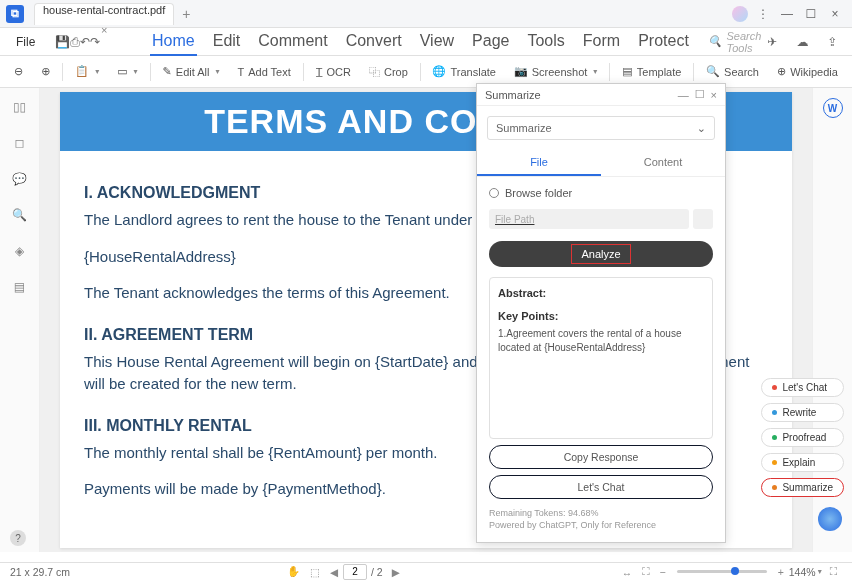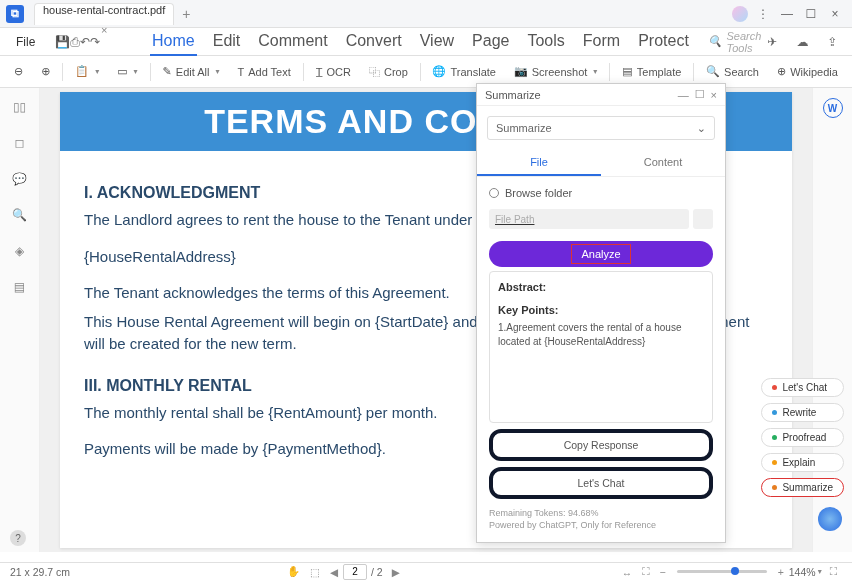--- a/index.html
+++ b/index.html
@@ -52,25 +52,25 @@
 .panel-tab { flex:1; text-align:center; padding:6px 0; color:#777; cursor:pointer; }
 .panel-tab.active { color:#2b6de0; border-bottom:2px solid #2b6de0; }
 .radio-group { padding:8px 12px; }
 .radio-row { display:flex; align-items:center; gap:6px; padding:2px 0; color:#555; }
 .radio { width:10px; height:10px; border:1.5px solid #888; border-radius:50%; display:inline-flex; align-items:center; justify-content:center; }
 .radio.checked { border-color:#2b6de0; }
 .radio.checked::after { content:""; width:5px; height:5px; background:#2b6de0; border-radius:50%; }
 .file-path-row { display:flex; gap:4px; padding:0 12px 8px;text-decoration:underline; }
 .file-path { flex:1; height:20px; background:#f0f0f0; border-radius:3px; color:#aaa; font-size:10px; display:flex; align-items:center; padding:0 6px; }
 .file-path-btn { width:20px; height:20px; background:#f0f0f0; border-radius:3px; }
-.analyze-btn { margin:4px 12px 4px; height:26px; background:#6d28d9; color:#fff; border-radius:13px; display:flex; align-items:center; justify-content:center; cursor:pointer; position:relative; }
+.analyze-btn { margin:4px 12px 10px; height:26px; background:#404040; color:#fff; border-radius:13px; display:flex; align-items:center; justify-content:center; cursor:pointer; position:relative; }
 .analyze-btn .highlight-box { position:absolute; border:1.5px solid #d33; width:60px; height:20px; }
 .result-box { margin:0 12px; border:1px solid #e0e0e0; border-radius:4px; padding:8px; flex:1; overflow:hidden; color:#555; line-height:1.4; font-size:10px; }
 .result-box b { color:#333; display:block; margin-bottom:2px; font-size:11px; }
-.panel-btn { margin:6px 12px 0; height:32px; border:4px solid #0f172a; border-radius:12px; display:flex; align-items:center; justify-content:center; color:#555; cursor:pointer; font-size:10.5px; }
+.panel-btn { margin:6px 12px 0; height:24px; border:1px solid #0f172a; border-radius:12px; display:flex; align-items:center; justify-content:center; color:#555; cursor:pointer; font-size:10.5px; }
 .panel-footer { padding:8px 12px 10px; color:#999; font-size:9px; line-height:1.4; }
 .statusbar { position:absolute; bottom:0; left:0; right:0; height:18px; border-top:1px solid #e0e0e0; display:flex; align-items:center; padding:0 10px; font-size:10.5px; color:#666; background:#fff; }
 .statusbar .spacer { flex:1; }
 .status-icon { margin:0 5px; color:#888; }
 .page-input { width:24px; height:16px; border:1px solid #ccc; text-align:center; border-radius:2px; font-size:10px; }
 .zoom-slider { width:90px; height:3px; background:#ccc; border-radius:2px; margin:0 6px; position:relative; }
 .zoom-slider::after { content:""; position:absolute; left:60%; top:-3px; width:8px; height:8px; background:#2b6de0; border-radius:50%; }
 .help-icon { position:absolute; left:10px; bottom:34px; width:16px; height:16px; border-radius:50%; background:#ddd; color:#666; display:flex; align-items:center; justify-content:center; font-size:10px; }
 </style>
 </head>
@@ -153,20 +153,21 @@
     <div class="rail-icon">▤</div>
   </div>
   <div class="doc-area">
     <div class="doc-page">
       <div class="doc-header">TERMS AND CONDITIONS</div>
       <div class="doc-body">
         <h3>I. ACKNOWLEDGMENT</h3>
         <p>The Landlord agrees to rent the house to the Tenant under the listed condition located at</p>
         <p style="margin-top:14px">{HouseRentalAddress}</p>
         <p style="margin-top:14px">The Tenant acknowledges the terms of this Agreement.</p>
+        <h3>II. AGREEMENT TERM</h3>
         <p>This House Rental Agreement will begin on {StartDate} and end on {EndDate}; a renewal agreement will be created for the new term.</p>
         <h3>III. MONTHLY RENTAL</h3>
         <p>The monthly rental shall be {RentAmount} per month.</p>
         <p style="margin-top:14px">Payments will be made by {PaymentMethod}.</p>
       </div>
     </div>
   </div>
   <div class="right-rail">
     <div class="word-icon">W</div>
   </div>

